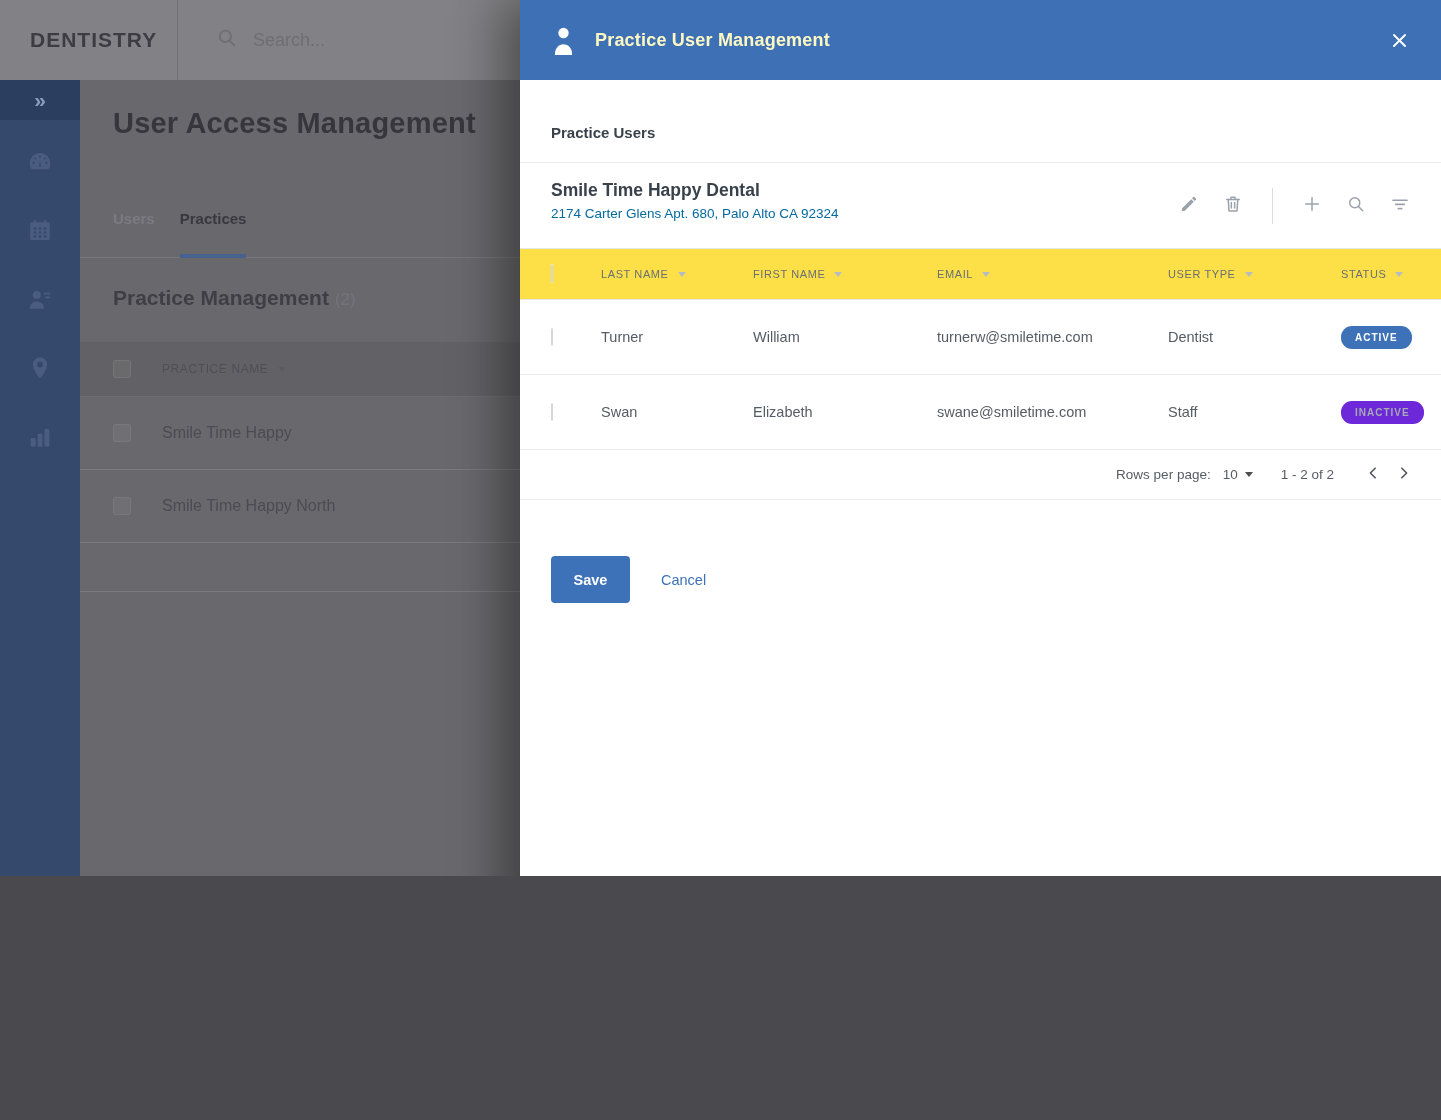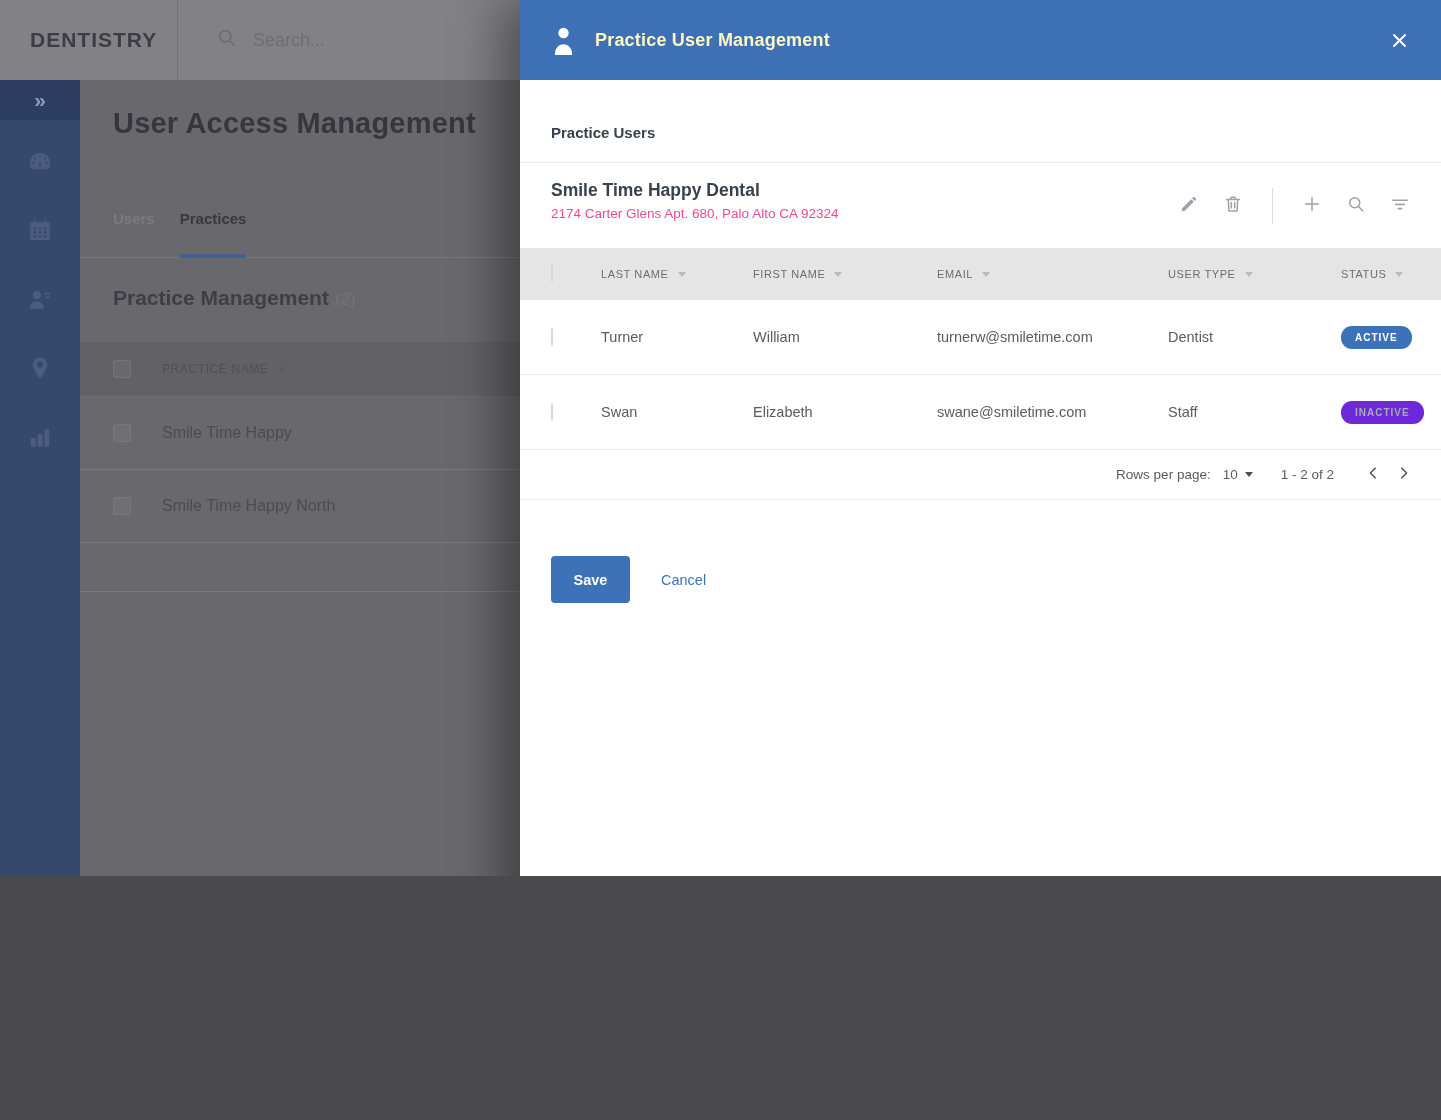--- a/index.html
+++ b/index.html
@@ -64,28 +64,28 @@
   .modal-header { height:80px; background:#3e70b5; display:flex; align-items:center; padding:0 30px; }
   .modal-header .person { width:27px; height:29px; }
   .modal-title { color:#fef9c3; font-size:18px; font-weight:700; margin-left:18px; letter-spacing:0.2px; }
   .close-btn { margin-left:auto; width:24px; height:24px; cursor:pointer; display:flex; align-items:center; justify-content:center; }
   .close-btn svg { width:19px; height:19px; }
 
   .section-label { padding:44px 0 21px 31px; font-size:15px; font-weight:700; color:#39414a; border-bottom:1px solid #e9e9eb; }
 
   .practice-row { position:relative; height:85px; padding:17px 0 0 31px; }
   .practice-name { font-size:17.5px; font-weight:700; color:#39414a; }
-  .practice-address { margin-top:5px; font-size:13.5px; color:#ec4899; }
+  .practice-address { margin-top:5px; font-size:13.5px; color:#0369a1; }
   .toolbar { position:absolute; right:30px; top:50%; transform:translateY(-50%); display:flex; align-items:center; gap:22px; color:#9ba2ab; }
   .tool-btn { width:22px; height:22px; display:flex; align-items:center; justify-content:center; cursor:pointer; color:#9ba2ab; }
   .tool-btn svg { width:20px; height:20px; }
   .v-div { width:1px; height:36px; background:#dcdcdf; margin:0 6px; }
 
   .u-grid { display:grid; grid-template-columns:50px 152px 184px 231px 173px 1fr; padding:0 25px 0 31px; align-items:center; }
-  .u-head { height:52px; background:#e5e5e5; border-top:1px solid #e7e7ea; border-bottom:1px solid #e7e7ea; }
+  .u-head { height:52px; background:#fde047; border-top:1px solid #e7e7ea; border-bottom:1px solid #e7e7ea; }
   .u-head .th { display:flex; align-items:center; gap:9px; font-size:11px; letter-spacing:0.6px; color:#696f76; cursor:pointer; }
   .u-head .th.th-status { justify-content:flex-end; padding-right:20px; }
   .caret { width:0; height:0; border-left:4px solid transparent; border-right:4px solid transparent; border-top:5px solid #b7bcc2; }
   .u-row { height:75px; border-bottom:1px solid #ececef; font-size:14.5px; color:#565c63; }
   .cell-status { display:flex; justify-content:flex-end; padding-right:20px; }
   .m-checkbox { width:18px; height:18px; border:1px solid #d6d7da; border-radius:3px; background:#fff; cursor:pointer; }
   .badge { display:inline-block; font-size:10px; font-weight:700; letter-spacing:1px; padding:6px 14px; border-radius:11px; }
   .badge.active { background:#3d72b8; color:#ffffff; }
   .badge.inactive { background:#6d28d9; color:#a6abb2; }
 

